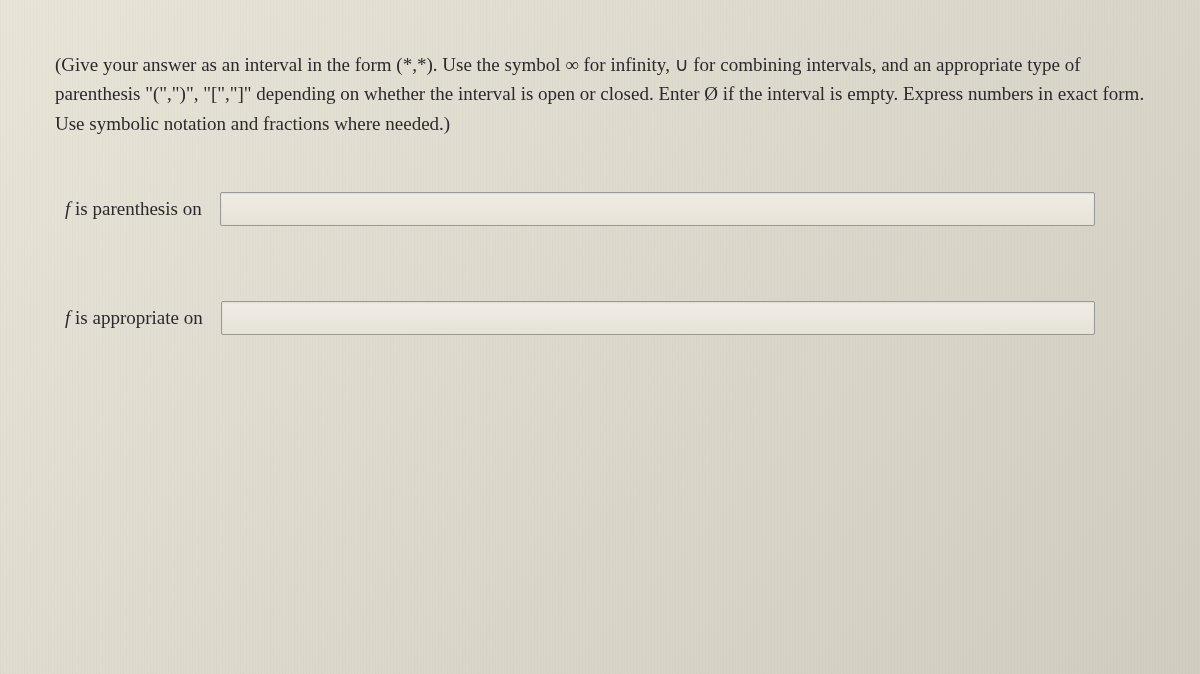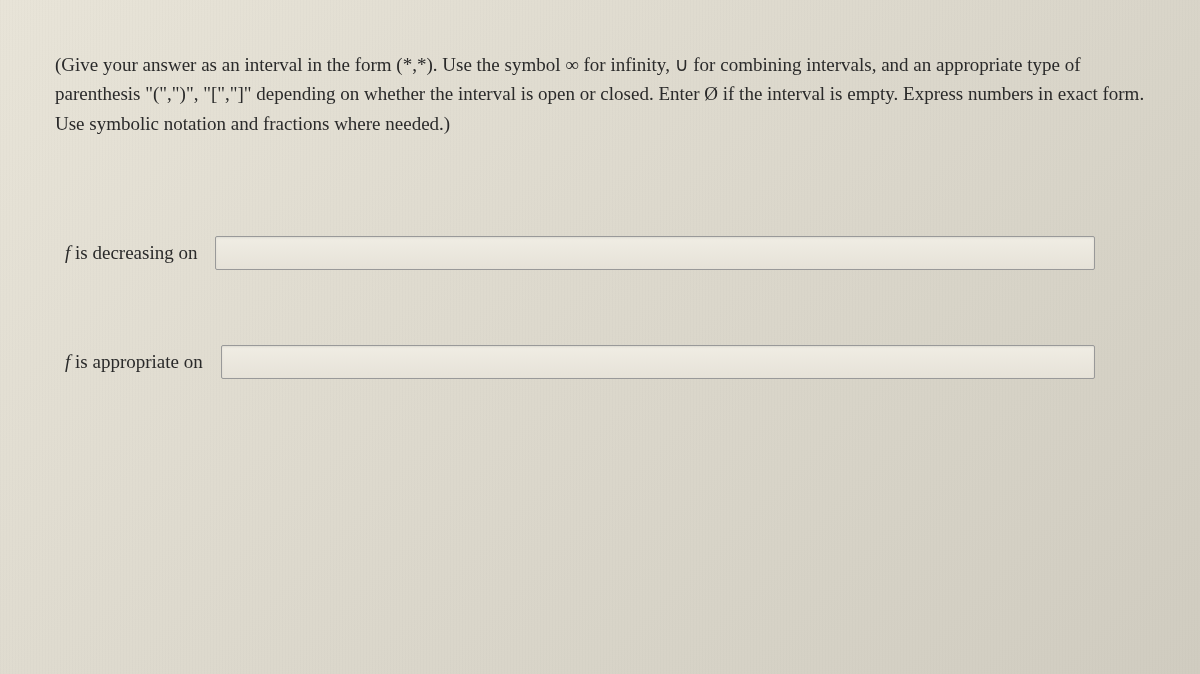--- a/index.html
+++ b/index.html
@@ -38,21 +38,21 @@
     .question-text {
       font-size: 20px;
       color: #2a2a2a;
       line-height: 1.5;
       margin-bottom: 18px;
     }
     .instructions {
       font-size: 19px;
       color: #2a2a2a;
       line-height: 1.55;
-      margin-bottom: 98px;
+      margin-bottom: 54px;
     }
     .answer-row {
       display: flex;
       align-items: center;
       margin-bottom: 75px;
       padding-left: 10px;
     }
     .answer-label {
       font-size: 19px;
       color: #2a2a2a;
@@ -76,21 +76,21 @@
     }
   </style>
 </head>
 <body>
 
 <div class="content">
   <p class="instructions">(Give your answer as an interval in the form (*,*). Use the symbol ∞ for infinity, ∪ for combining intervals, and an appropriate type of parenthesis "(",")", "[","]" depending on whether the interval is open or closed. Enter Ø if the interval is empty. Express numbers in exact form. Use symbolic notation and fractions where needed.)</p>
 
   <div class="answer-row">
     <span class="answer-label">
-      <span class="fvar">f</span><span> is decreasing on</span>
+      <span class="fvar">f</span><span> is parenthesis on</span>
     </span>
     <input type="text" class="answer-input" value="" style="">
   </div>
 
   <div class="answer-row">
     <span class="answer-label">
       <span class="fvar">f</span><span> is appropriate on</span>
     </span>
     <input type="text" class="answer-input" value="" style="">
   </div>

